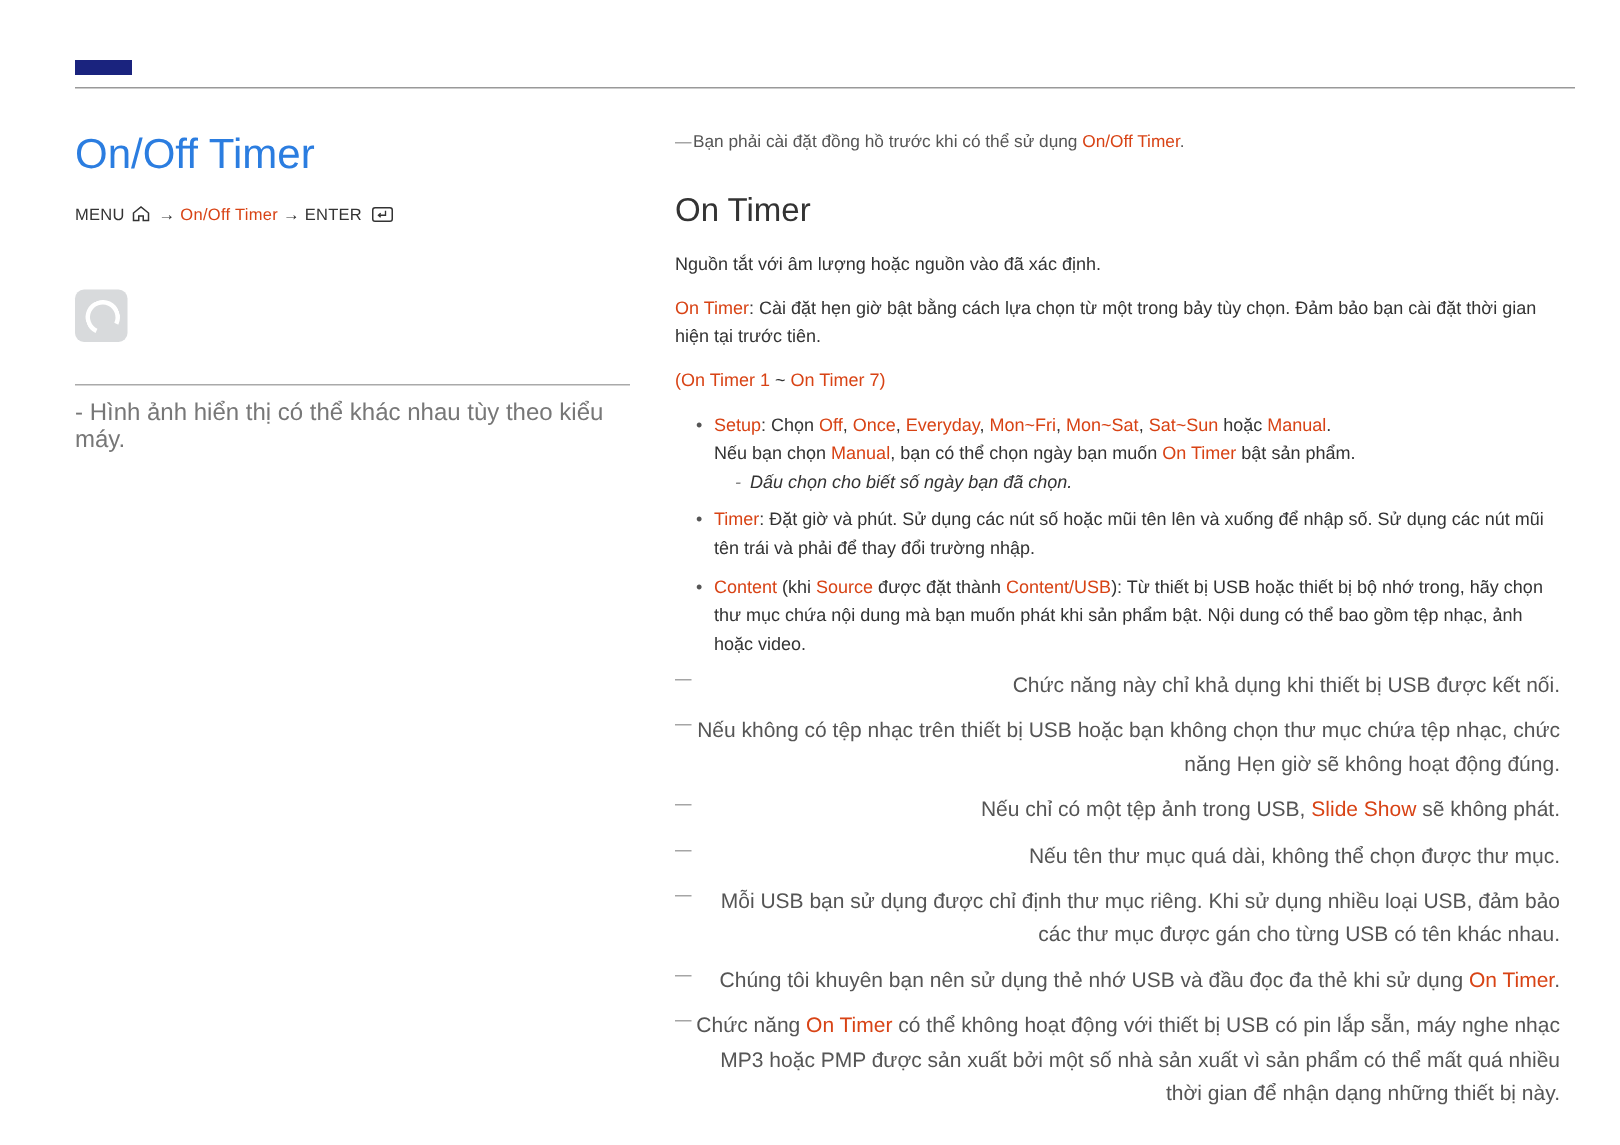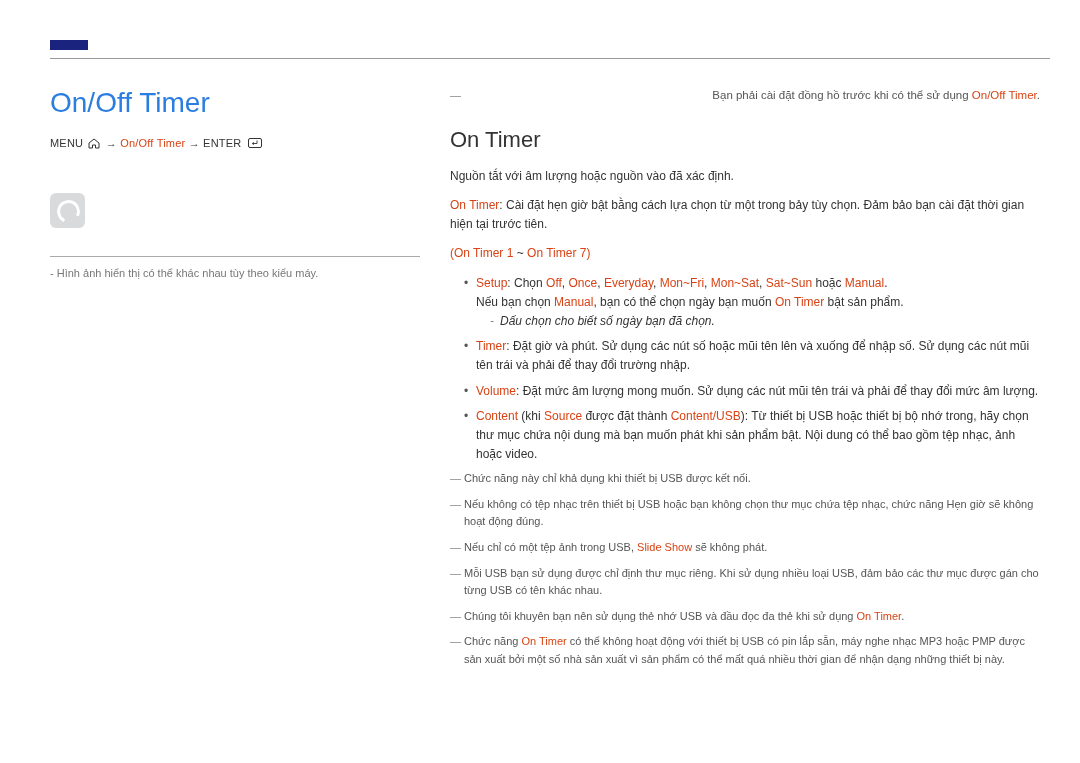--- a/index.html
+++ b/index.html
@@ -75,31 +75,30 @@
     border-radius: 50%;
     border-bottom-color: transparent;
     transform: rotate(-20deg);
   }
   .left-rule {
     border: none;
     border-top: 1px solid #aaa;
     margin-bottom: 10px;
   }
   .foot-note {
-    font-size: 11px;
+    font-size: 16px;
     color: #777;
   }
   .tick-note {
     font-size: 11.5px;
     color: #555;
     margin-bottom: 22px;
     padding-left: 12px;
     position: relative;
     line-height: 1.55;
-    text-align: right;
   }
   .tick-note::before {
     content: "―";
     position: absolute;
     left: 0; top: 0;
     color: #888;
     font-size: 11px;
   }
   .sub-heading {
     font-size: 22px;
@@ -149,24 +148,25 @@
     left: 0; top: 0;
     color: #888;
   }
   .notes {
     list-style: none;
     margin-top: 6px;
   }
   .notes > li {
     position: relative;
     padding-left: 14px;
-    font-size: 11px;
+    font-size: 14px;
     color: #555;
     line-height: 1.6;
     margin-bottom: 8px;
+    text-align: right;
   }
   .notes > li::before {
     content: "―";
     position: absolute;
     left: 0; top: 0;
     color: #888;
     font-size: 11px;
   }
 </style>
 </head>
@@ -225,33 +225,31 @@
         <span class="red">Setup</span><span>: Chọn </span><span class="red">Off</span><span>, </span><span class="red">Once</span><span>, </span><span class="red">Everyday</span><span>, </span><span class="red">Mon~Fri</span><span>, </span><span class="red">Mon~Sat</span><span>, </span><span class="red">Sat~Sun</span><span> hoặc </span><span class="red">Manual</span><span>.</span><br>
         <span>Nếu bạn chọn </span><span class="red">Manual</span><span>, bạn có thể chọn ngày bạn muốn </span><span class="red">On Timer</span><span> bật sản phẩm.</span>
         <ul class="sub-bul">
           <li>Dấu chọn cho biết số ngày bạn đã chọn.</li>
         </ul>
       </li>
       <li>
         <span class="red">Timer</span><span>: Đặt giờ và phút. Sử dụng các nút số hoặc mũi tên lên và xuống để nhập số. Sử dụng các nút mũi tên trái và phải để thay đổi trường nhập.</span>
       </li>
       <li>
-        <span class="red">Volume</span><span>: Đặt mức âm lượng mong muốn. Sử dụng các nút mũi tên trái và phải để thay đổi mức âm lượng.</span>
-      </li>
-      <li>
         <span class="red">Content</span><span> (khi </span><span class="red">Source</span><span> được đặt thành </span><span class="red">Content/USB</span><span>): Từ thiết bị USB hoặc thiết bị bộ nhớ trong, hãy chọn thư mục chứa nội dung mà bạn muốn phát khi sản phẩm bật. Nội dung có thể bao gồm tệp nhạc, ảnh hoặc video.</span>
       </li>
     </ul>
 
     <ul class="notes">
       <li>Chức năng này chỉ khả dụng khi thiết bị USB được kết nối.</li>
       <li>Nếu không có tệp nhạc trên thiết bị USB hoặc bạn không chọn thư mục chứa tệp nhạc, chức năng Hẹn giờ sẽ không hoạt động đúng.</li>
       <li>
         <span>Nếu chỉ có một tệp ảnh trong USB, </span><span class="red">Slide Show</span><span> sẽ không phát.</span>
       </li>
+      <li>Nếu tên thư mục quá dài, không thể chọn được thư mục.</li>
       <li>Mỗi USB bạn sử dụng được chỉ định thư mục riêng. Khi sử dụng nhiều loại USB, đảm bảo các thư mục được gán cho từng USB có tên khác nhau.</li>
       <li>
         <span>Chúng tôi khuyên bạn nên sử dụng thẻ nhớ USB và đầu đọc đa thẻ khi sử dụng </span><span class="red">On Timer</span><span>.</span>
       </li>
       <li>
         <span>Chức năng </span><span class="red">On Timer</span><span> có thể không hoạt động với thiết bị USB có pin lắp sẵn, máy nghe nhạc MP3 hoặc PMP được sản xuất bởi một số nhà sản xuất vì sản phẩm có thể mất quá nhiều thời gian để nhận dạng những thiết bị này.</span>
       </li>
     </ul>
 
   </div>

